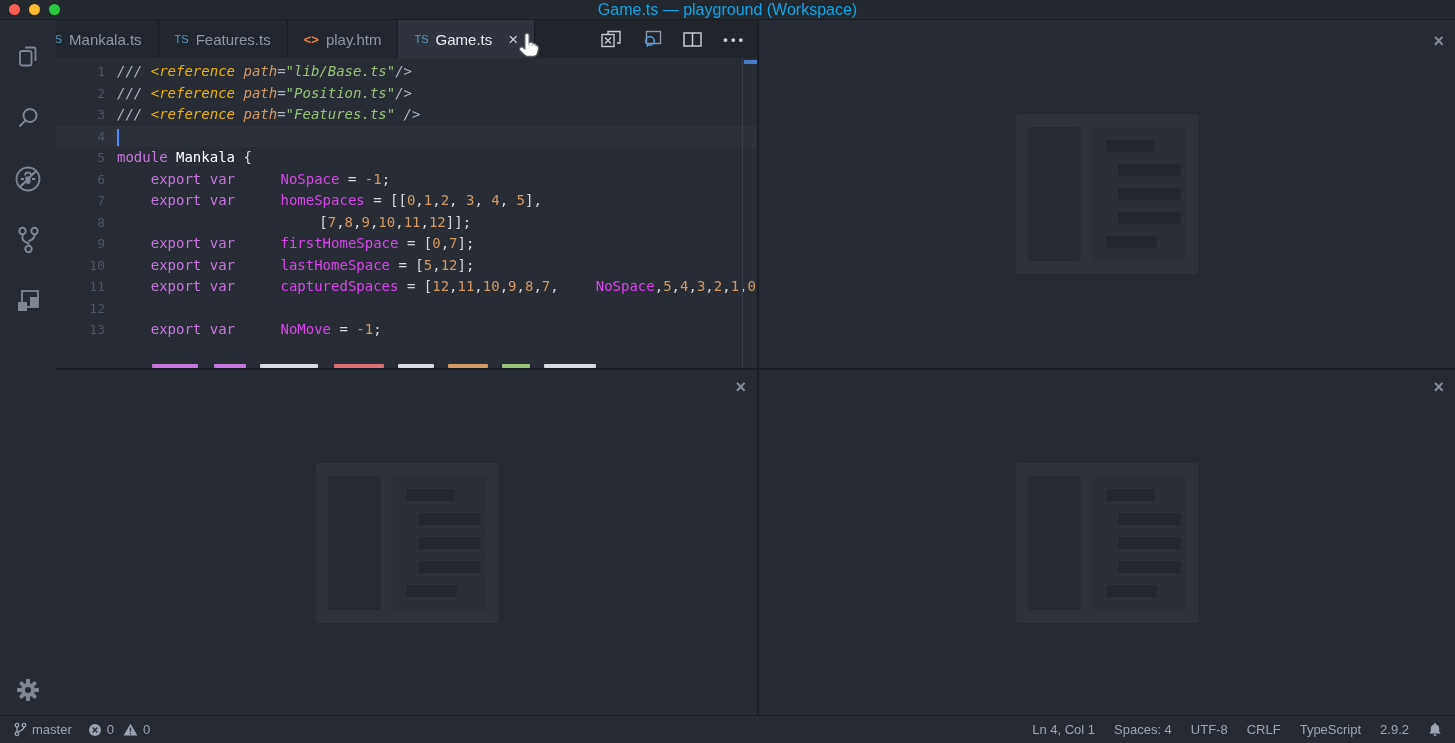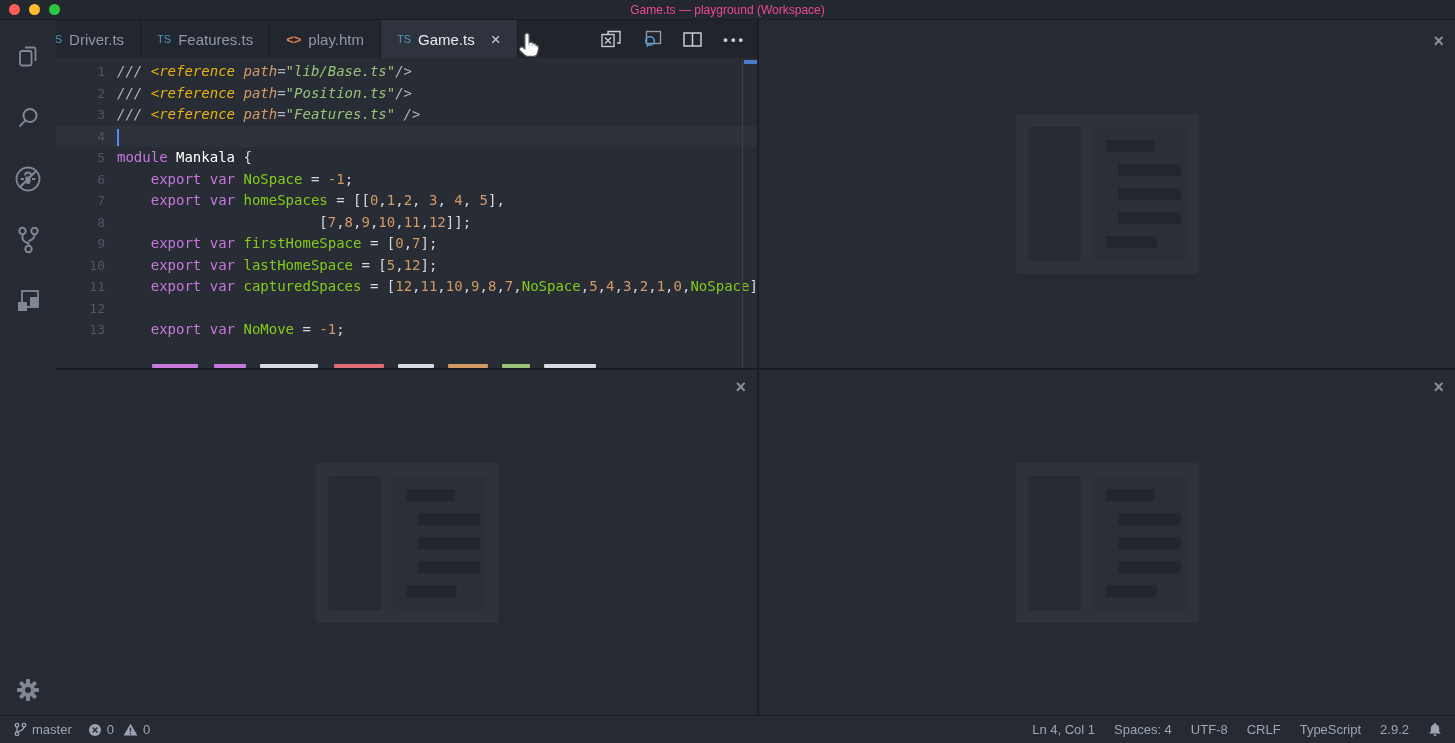--- a/index.html
+++ b/index.html
@@ -9,21 +9,21 @@
     background:#282c34; font-family:"Liberation Sans", sans-serif;
     -webkit-font-smoothing:antialiased;
   }
   
   .titlebar {
     height:20px; background:#23272e; border-bottom:1px solid #1a1d23;
     display:flex; align-items:center; justify-content:center; position:relative;
   }
   .lights { position:absolute; left:9px; top:4px; display:flex; gap:9px; }
   .light { width:11px; height:11px; border-radius:50%; }
-  .title-text { font-size:12px; color:#ec4899; }
+  .title-text { font-size:16px; color:#0ea5e9; }
 
   
   .main { display:flex; height:695px; }
   .activitybar { width:56px; background:#262b33; display:flex; flex-direction:column; align-items:center; padding-top:6px; position:relative; flex:none; }
   .ab-item { width:56px; height:61px; display:flex; align-items:center; justify-content:center; }
   .ab-settings { position:absolute; bottom:12px; left:0; width:56px; display:flex; justify-content:center; }
 
   .editor-grid { flex:1; display:grid; grid-template-columns:701px 696px; grid-template-rows:348px 345px; gap:2px; background:#1a1d23; }
   .pane { position:relative; overflow:hidden; }
   .pane-editor { background:#282c34; display:flex; flex-direction:column; }
@@ -42,21 +42,21 @@
   .dots { color:#c6cbd4; font-size:13px; letter-spacing:3px; font-weight:700; }
 
   
   .editor-body { flex:1; position:relative; overflow:hidden; padding-top:3px; font-family:"DejaVu Sans Mono", monospace; }
   .code-row { height:21.5px; line-height:21.5px; display:flex; white-space:pre; }
   .code-row.current { background:#2c313a; }
   .gutter { display:inline-block; width:49px; flex:none; text-align:right; color:#4e5666; font-size:13px; }
   .code-text { font-size:14px; margin-left:12px; white-space:pre; }
   .code-text.italic { font-style:italic; }
   .tk-kw  { color:#c678dd; }
-  .tk-var { color:#84cc16; }
+  .tk-var { color:#d946ef;margin-left:37px; }
   .tk-num { color:#d19a66; }
   .tk-str { color:#98c379; }
   .tk-pun { color:#d7dae0; }
   .tk-cmt { color:#aeb6c2; }
   .tk-tag { color:#eab308; }
   .tk-attr{ color:#d19a66;font-style:italic; }
   .cursor { display:inline-block; width:2px; height:17px; background:#528bff; vertical-align:middle; margin-top:2px; }
 
   .clipped-line { position:absolute; left:0; bottom:0; height:4px; width:100%; }
   .clipped-line i { position:absolute; bottom:0; height:4px; border-radius:1px; }
@@ -153,21 +153,21 @@
         </svg>
       </div>
     </div>
 
     <div class="editor-grid">
 
       <div class="pane pane-editor">
         <div class="tabbar">
           <div class="tab clipped">
             <span class="ticon">TS</span>
-            <span>Driver.ts</span>
+            <span>Mankala.ts</span>
           </div>
           <div class="tab">
             <span class="ticon">TS</span>
             <span>Features.ts</span>
           </div>
           <div class="tab html">
             <span class="ticon">&lt;&gt;</span>
             <span>play.htm</span>
           </div>
           <div class="tab active">

